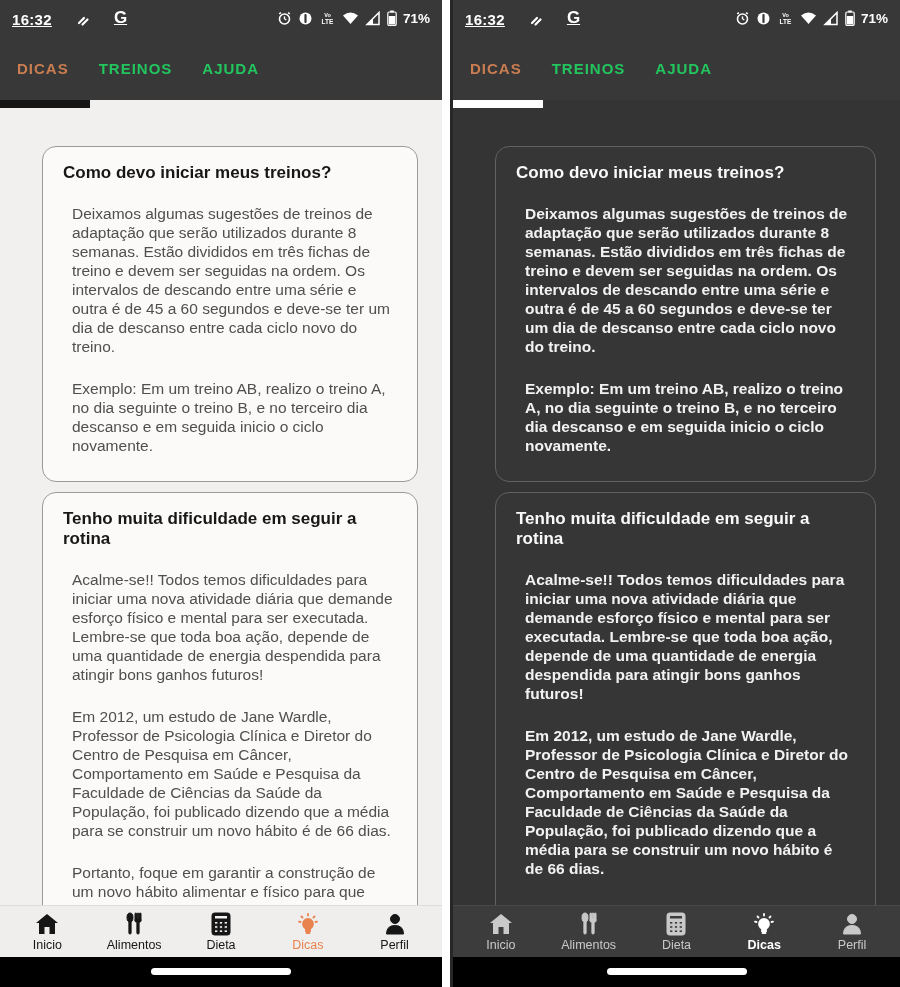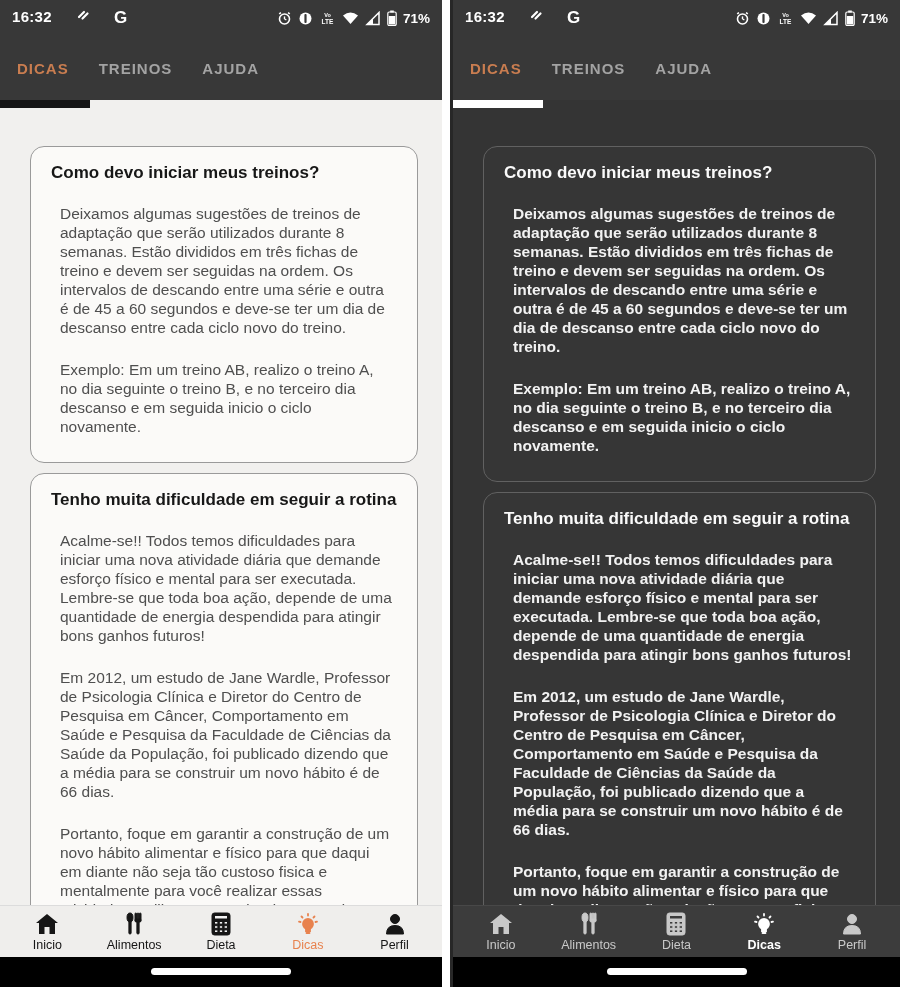--- a/index.html
+++ b/index.html
@@ -10,40 +10,40 @@
   .pane { height:987px; position:relative; display:flex; flex-direction:column; overflow:hidden; }
   .pane.light { width:442px; }
   .gutter { width:8px; background:#ffffff; }
   .pane.dark { width:450px; border-left:3px solid #272727; }
 
   
   .statusbar {
     height:36px; background:#383838; color:#fff;
     display:flex; align-items:center; padding:0 12px; flex-shrink:0;
   }
-  .sb-left { display:flex; align-items:flex-start; gap:24px; }
+  .sb-left { display:flex; align-items:flex-end; gap:24px;text-decoration:underline; }
   .sb-time { font-size:15px; font-weight:bold; letter-spacing:.3px; }
   .sb-right { margin-left:auto; display:flex; align-items:flex-end; gap:6px; }
   .sb-batt-pct { font-size:13.5px; font-weight:bold; }
   .g-glyph { font-size:17px; font-weight:bold; }
   .sb-icon svg { display:block; }
 
   
   .tabbar {
     height:64px; background:#383838; position:relative;
     display:flex; align-items:center; gap:30px; padding:0 0 0 17px; flex-shrink:0;
   }
-  .tab { font-size:15px; font-weight:bold; letter-spacing:1px; color:#a3a3a3; }
+  .tab { font-size:15px; font-weight:bold; letter-spacing:1px; color:#22c55e; }
   .tab.active { color:#c97d50; }
   .tab-indicator { position:absolute; left:0; bottom:-8px; width:90px; height:8px; z-index:3; }
   .light .tab-indicator { background:#161616; }
   .dark  .tab-indicator { background:#ffffff; }
 
   
-  .content { flex:1; overflow:hidden; padding:46px 0 0 0; position:relative; }
+  .content { flex:1; overflow:hidden; padding:46px 0 0 12px; position:relative; }
   .light .content { background:#f1f0ee; }
   .dark  .content { background:#343434; }
 
   .card {
     margin:0 24px 10px 30px; border-radius:14px; padding:16px 20px 26px 20px;
   }
   .light .card { background:#fbfaf8; border:1px solid #9a9a9a; }
   .dark  .card { background:#363636; border:1px solid #616161; }
 
   .card-title { font-size:17px; font-weight:bold; margin-bottom:20px; }

